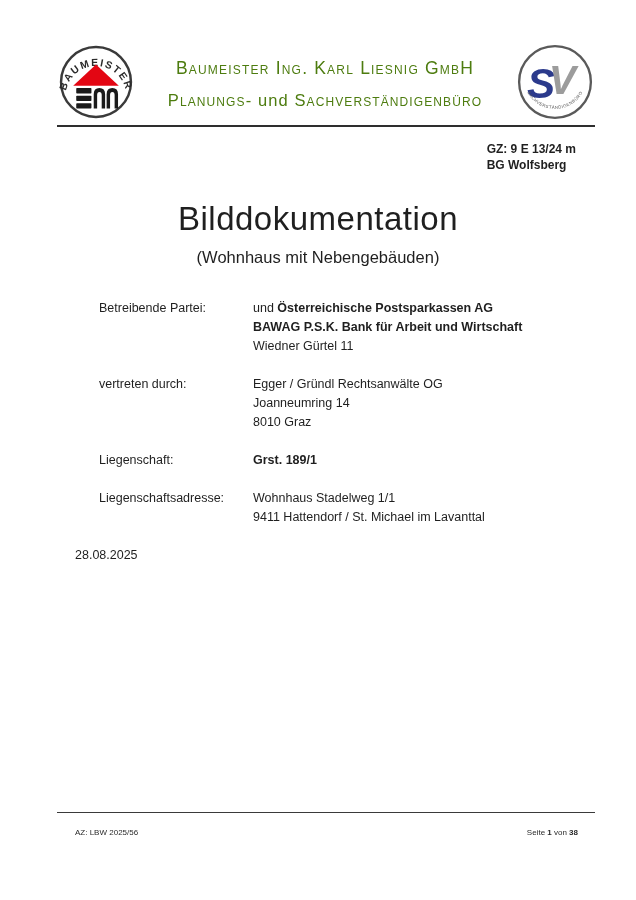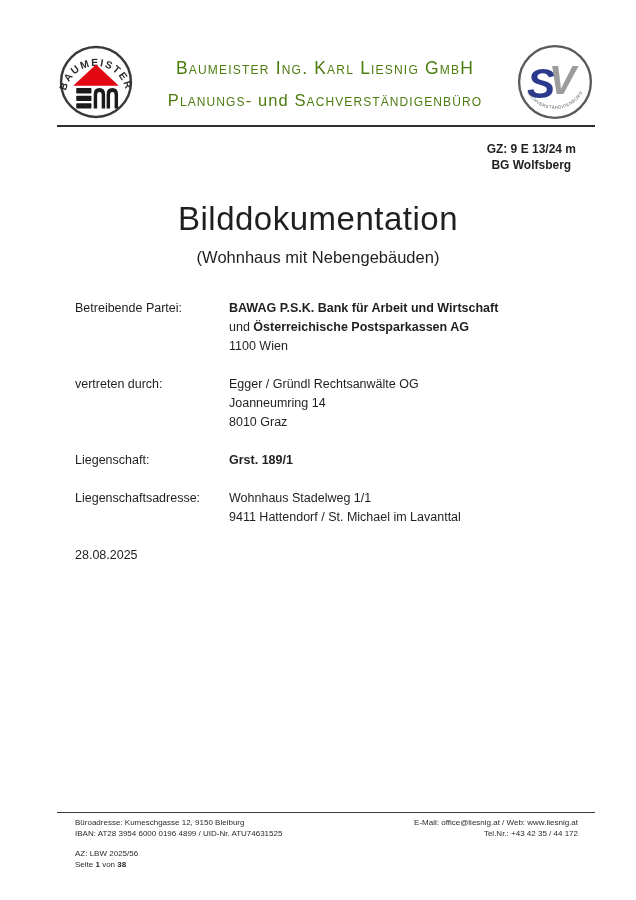--- a/index.html
+++ b/index.html
@@ -49,21 +49,21 @@
   .header-rule {
     position: absolute;
     top: 125px; left: 57px; right: 41px;
     border-top: 2.5px solid #2e2e2e;
   }
 
   
   .reference {
     position: absolute;
     top: 141px; right: 60px;
-    text-align: center;
+    text-align: left;
     font-size: 12px;
     font-weight: bold;
     line-height: 16px;
   }
 
   
   .title-block {
     position: absolute;
     top: 200px; left: 0; right: 0;
     text-align: center;
@@ -84,20 +84,21 @@
     top: 299px; left: 75px; right: 41px;
     font-size: 12.5px;
     line-height: 19px;
   }
   .field-row {
     display: flex;
     margin-bottom: 19px;
   }
   .field-label {
     flex: 0 0 154px;
+    margin-left: 24px;
   }
   .field-value { flex: 1 1 auto; }
   .field-value .b { font-weight: bold; }
 
   
   .footer-rule {
     position: absolute;
     top: 812px; left: 57px; right: 41px;
     border-top: 1.5px solid #3a3a3a;
   }
@@ -110,21 +111,20 @@
   }
   .footer-cols {
     display: flex;
     justify-content: space-between;
   }
   .footer-right { text-align: right; }
   .footer-az-row {
     display: flex;
     justify-content: space-between;
     margin-top: 10px;
-    flex-direction: column;
   }
   .page-indicator span.bold { font-weight: bold; }
 </style>
 </head>
 <body>
 
 <div class="page">
 
   <div class="header">
 
@@ -180,23 +180,23 @@
 
   <div class="title-block">
     <div class="title-main">Bilddokumentation</div>
     <div class="title-sub">(Wohnhaus mit Nebengebäuden)</div>
   </div>
 
   <div class="fields">
       <div class="field-row">
         <div class="field-label">Betreibende Partei:</div>
         <div class="field-value">
+          <div><span>und </span><span class="b">Österreichische Postsparkassen AG</span></div>
           <div><span class="b">BAWAG P.S.K. Bank für Arbeit und Wirtschaft</span></div>
-          <div><span>und </span><span class="b">Österreichische Postsparkassen AG</span></div>
-          <div><span>1100 Wien</span></div>
+          <div><span>Wiedner Gürtel 11</span></div>
         </div>
       </div>
       <div class="field-row">
         <div class="field-label">vertreten durch:</div>
         <div class="field-value">
           <div><span>Egger / Gründl Rechtsanwälte OG</span></div>
           <div><span>Joanneumring 14</span></div>
           <div><span>8010 Graz</span></div>
         </div>
       </div>
@@ -215,29 +215,19 @@
       </div>
       <div class="field-row">
         <div class="field-value">
           <div><span>28.08.2025</span></div>
         </div>
       </div>
     </div>
 
   <div class="footer-rule"></div>
   <div class="footer">
-    <div class="footer-cols">
-      <div class="footer-left">
-        <div>Büroadresse: Kumeschgasse 12, 9150 Bleiburg</div>
-        <div>IBAN: AT28 3954 6000 0196 4899 / UID-Nr. ATU74631525</div>
-      </div>
-      <div class="footer-right">
-        <div>E-Mail: office@liesnig.at / Web: www.liesnig.at</div>
-        <div>Tel.Nr.: +43 42 35 / 44 172</div>
-      </div>
-    </div>
     <div class="footer-az-row">
       <div>AZ: LBW 2025/56</div>
       <div class="page-indicator"><span>Seite</span><span class="bold"> 1</span><span> von</span><span class="bold"> 38</span></div>
     </div>
   </div>
 
 </div>
 
 </body></html>

